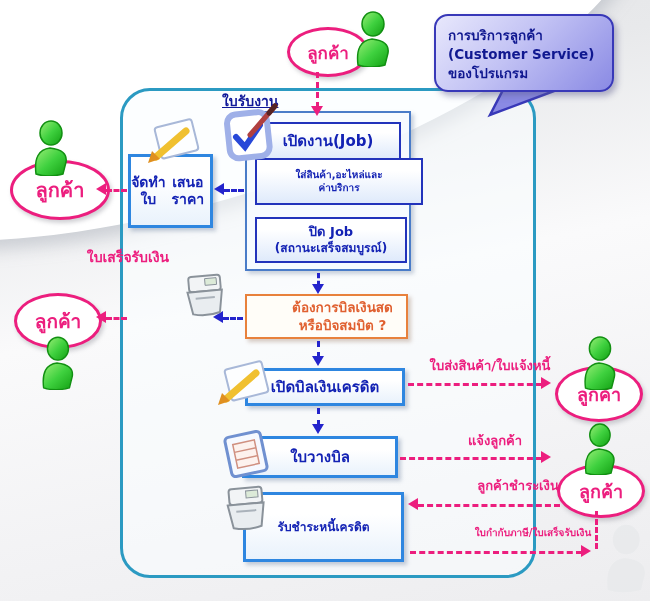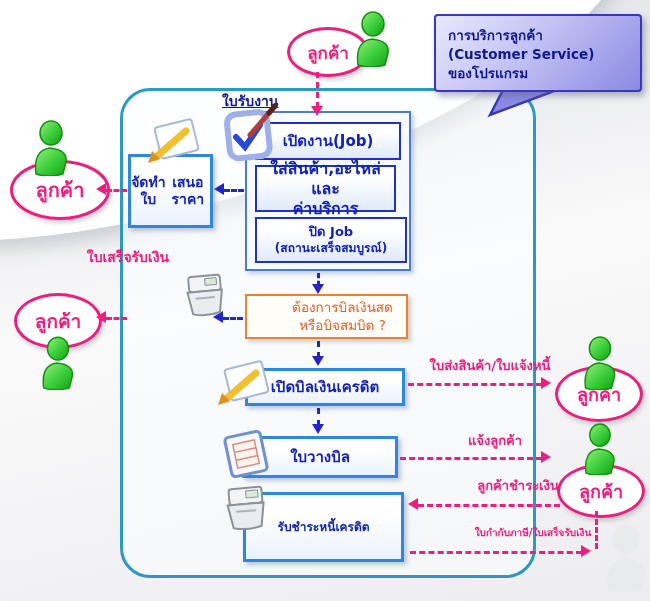--- a/index.html
+++ b/index.html
@@ -16,22 +16,22 @@
   .swoosh2{
     position:absolute;left:-300px;top:-210px;width:900px;height:330px;
     background:#eeeff1;border-radius:50%;transform:rotate(-17deg);
   }
   .container{
     position:absolute;left:120px;top:88px;width:410px;height:484px;
     border:3px solid #2b9ac2;border-radius:30px;
     background:rgba(250,253,255,.55);z-index:1;
   }
   .callout{
-    position:absolute;left:434px;top:14px;width:208px;height:78px;z-index:4;
-    border:2.5px solid #3838b8;border-radius:4px;
+    position:absolute;left:434px;top:14px;width:180px;height:78px;z-index:4;
+    border:2.5px solid #3838b8;border-radius:14px;
     background:linear-gradient(135deg,#e8e8fc 0%,#c2c2f4 45%,#8a8ae4 100%);
     box-shadow:3px 4px 6px rgba(90,90,140,.45);
     color:#101890;font-weight:bold;font-size:13.5px;line-height:1.4;
     padding:10px 0 0 12px;box-sizing:border-box;
   }
   .callout-tail{position:absolute;left:478px;top:86px;z-index:3;}
   .oval{
     position:absolute;border:3px solid #ec1e7e;border-radius:50%;background:#fff;
     color:#ec1e7e;font-weight:bold;display:flex;align-items:center;justify-content:center;
     box-shadow:2px 3px 4px rgba(150,150,160,.45);z-index:3;
@@ -52,21 +52,21 @@
   .innerbox{
     position:absolute;border:2.5px solid #2233bb;
     background:linear-gradient(180deg,#ffffff 25%,#dfeafb 100%);
     color:#1322b4;font-weight:bold;display:flex;flex-direction:column;
     align-items:center;justify-content:center;text-align:center;line-height:1.25;
     z-index:3;box-sizing:border-box;
   }
   .decision{
     position:absolute;border:2.5px solid #e8813c;background:#fffdf8;
     box-shadow:3px 3px 4px rgba(160,130,110,.4);
-    color:#e06030;font-weight:normal;display:flex;flex-direction:column;
+    color:#e06030;font-weight:bold;display:flex;flex-direction:column;
     align-items:center;justify-content:center;text-align:center;line-height:1.3;
     z-index:2;box-sizing:border-box;padding-left:32px;
   }
   .flabel{position:absolute;color:#ec1e7e;font-weight:bold;text-align:center;line-height:1.3;z-index:4;}
   .nlabel{position:absolute;color:#101899;font-weight:bold;z-index:3;text-decoration:underline;}
   .dash-h{position:absolute;height:0;z-index:3;}
   .dash-v{position:absolute;width:0;z-index:3;}
   .pink-l{border-top:3px dashed #ec1e7e;}
   .blue-l{border-top:3px dashed #2424cc;}
   .pink-v{border-left:3px dashed #ec1e7e;}
@@ -161,21 +161,21 @@
       <rect x="8" y="12" width="40" height="44" rx="9" fill="#ffffff" stroke="#9fb0e8" stroke-width="6"></rect>
     </g>
     <path d="M16 36 L25 46 L40 24" stroke="#2848d8" stroke-width="6" fill="none" stroke-linecap="round"></path>
     <line x1="55" y1="5" x2="30" y2="34" stroke="#b04040" stroke-width="5" stroke-linecap="round"></line>
     <line x1="55" y1="5" x2="49" y2="12" stroke="#552222" stroke-width="5" stroke-linecap="round"></line>
   </svg>
 
   <div class="innerbox" style="left:255px;top:122px;width:146px;height:38px;font-size:15px">
     <span>เปิดงาน(Job)</span>
   </div>
-  <div class="innerbox" style="left:255px;top:165px;width:141px;height:47px;font-size:16px">
+  <div class="innerbox" style="left:255px;top:158px;width:168px;height:47px;font-size:10px">
     <span>ใส่สินค้า,อะไหล่และ</span>
     <span>ค่าบริการ</span>
   </div>
   <div class="innerbox" style="left:255px;top:217px;width:152px;height:46px;font-size:13px">
     <span>ปิด Job</span>
     <span style="font-size:12px">(สถานะเสร็จสมบูรณ์)</span>
   </div>
 
   <svg class="icon" style="left:144px;top:115px" width="64" height="52" viewBox="0 0 64 52">
     <g transform="rotate(-14 32 26)">

